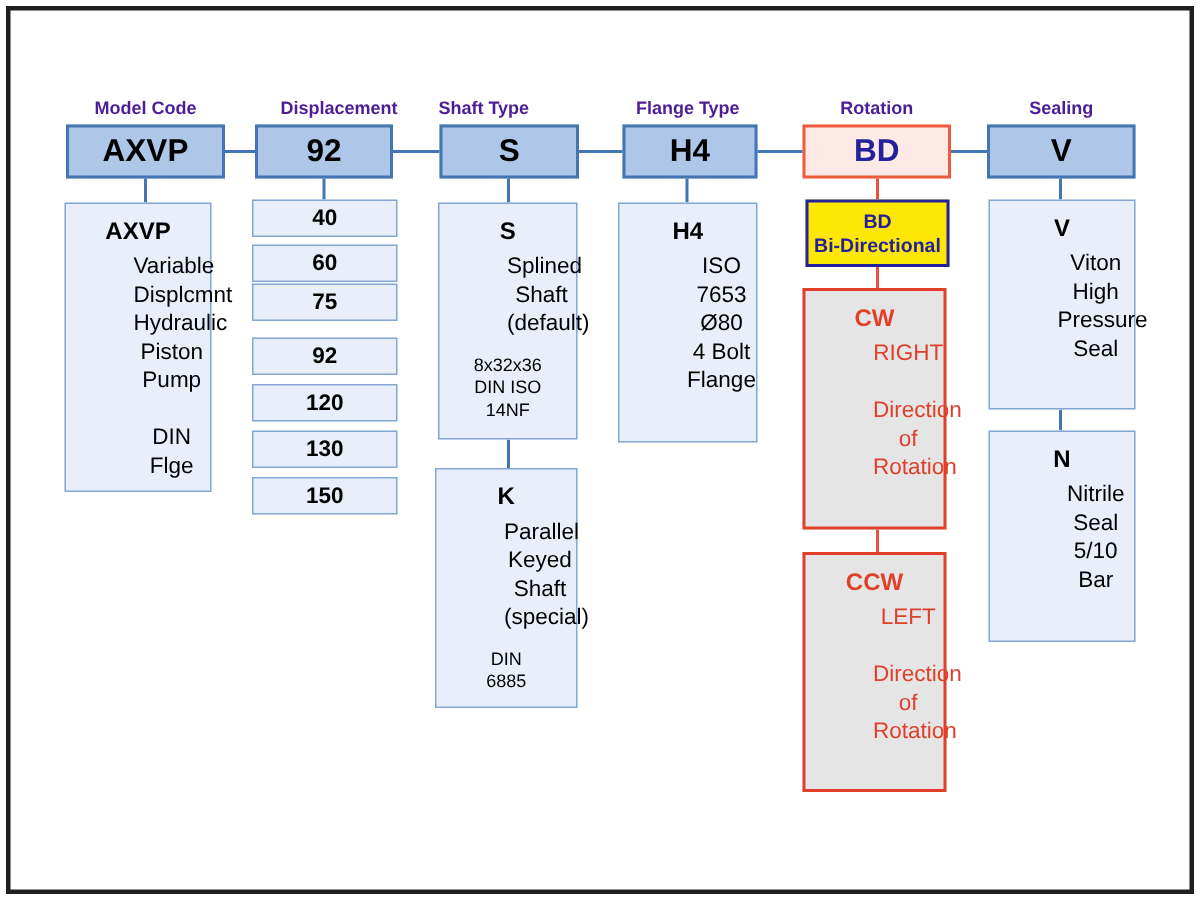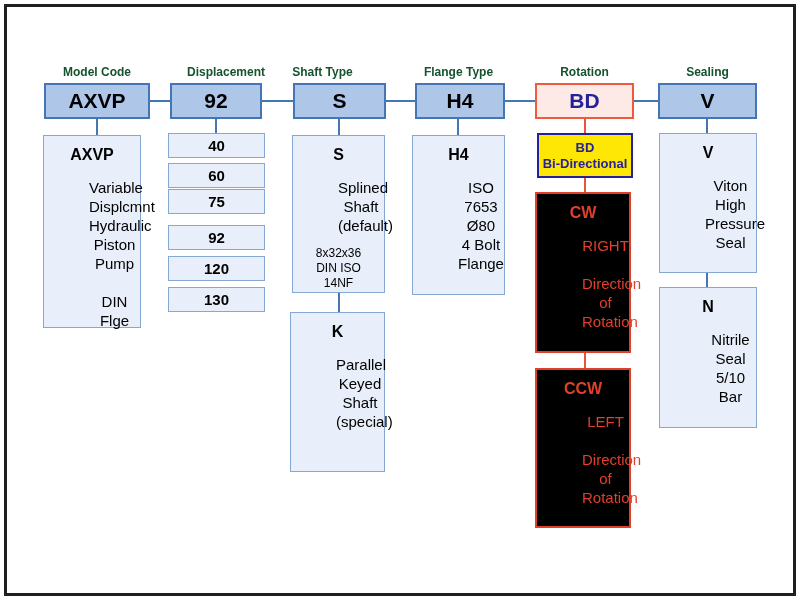--- a/index.html
+++ b/index.html
@@ -6,38 +6,38 @@
   .canvas{
     position:relative;width:800px;height:600px;background:#ffffff;overflow:hidden;
     font-family:"Liberation Sans", sans-serif;color:#000;
   }
   .frame{
     position:absolute;left:4px;top:4px;right:4px;bottom:4px;
     border:3px solid #1f1f1f;pointer-events:none;
   }
   .col-label{
     position:absolute;top:65px;height:15px;
-    font-size:12px;font-weight:bold;text-align:center;color:#14532d;white-space:nowrap;
+    font-size:12px;font-weight:bold;text-align:center;color:#4c1d95;white-space:nowrap;
   }
   .hdr{
     position:absolute;top:83px;height:36px;box-sizing:border-box;
     background:#aec6e8;border:2px solid #4576b4;
     display:flex;align-items:center;justify-content:center;
     font-size:21px;font-weight:bold;color:#000;
   }
   .hdr.rot{background:#fdeae6;border-color:#f05a3c;color:#23219b;}
   .bodybox{
     position:absolute;box-sizing:border-box;
     background:#e9effa;border:1px solid #84a7d4;
     text-align:center;font-size:15px;line-height:19px;color:#000;
   }
   .bodybox .title{font-weight:bold;font-size:16px;margin-top:9px;line-height:20px;}
-  .bodybox .txt{white-space:pre-line;margin-top:13px;padding-left:45px;}
+  .bodybox .txt{white-space:pre-line;margin-top:3px;padding-left:45px;}
   .bodybox .small{white-space:pre-line;font-size:12px;line-height:15px;margin-top:11px;}
-  .bodybox.redbox{background:#000000;border:2px solid #e0402a;color:#e0402a;}
+  .bodybox.redbox{background:#e5e5e5;border:2px solid #e0402a;color:#e0402a;}
   .opt{
     position:absolute;left:168px;width:97px;height:25px;box-sizing:border-box;
     background:#e9effa;border:1px solid #84a7d4;
     display:flex;align-items:center;justify-content:center;
     font-weight:bold;font-size:15px;
   }
   .yellowbox{
     position:absolute;left:537px;top:133px;width:96px;height:45px;box-sizing:border-box;
     background:#ffe705;border:2px solid #23219b;color:#23219b;
     display:flex;flex-direction:column;align-items:center;justify-content:center;
@@ -106,36 +106,39 @@
 
 DIN Flge</div>
   </div>
 
   <div class="opt" style="top:133px;">40</div>
   <div class="opt" style="top:163px;">60</div>
   <div class="opt" style="top:189px;">75</div>
   <div class="opt" style="top:225px;">92</div>
   <div class="opt" style="top:256px;">120</div>
   <div class="opt" style="top:287px;">130</div>
+  <div class="opt" style="top:318px;">150</div>
 
   <div class="bodybox" style="left:292px;top:135px;width:93px;height:158px;">
     <div class="title">S</div>
     <div class="txt">Splined
 Shaft
 (default)</div>
     <div class="small">8x32x36
 DIN ISO
 14NF</div>
   </div>
   <div class="bodybox" style="left:290px;top:312px;width:95px;height:160px;">
     <div class="title">K</div>
     <div class="txt">Parallel
 Keyed
 Shaft
 (special)</div>
+    <div class="small">DIN
+6885</div>
   </div>
 
   <div class="bodybox" style="left:412px;top:135px;width:93px;height:160px;">
     <div class="title">H4</div>
     <div class="txt">ISO
 7653
 Ø80
 4 Bolt
 Flange</div>
   </div>

